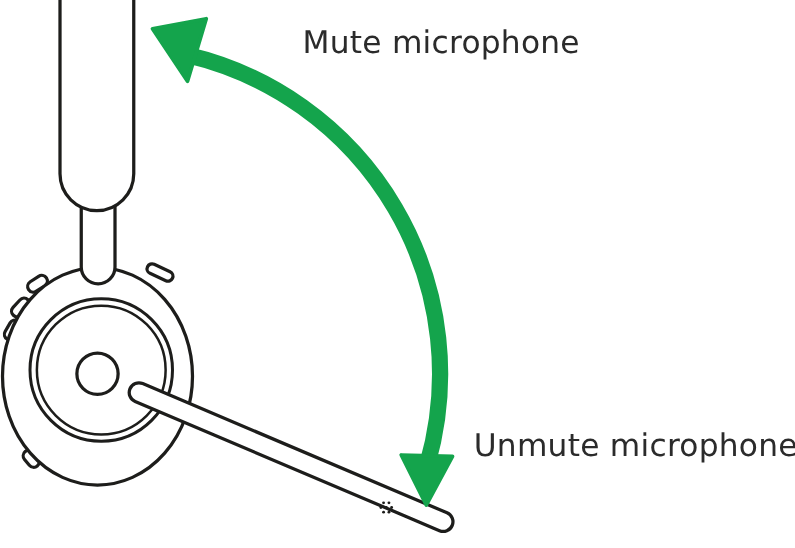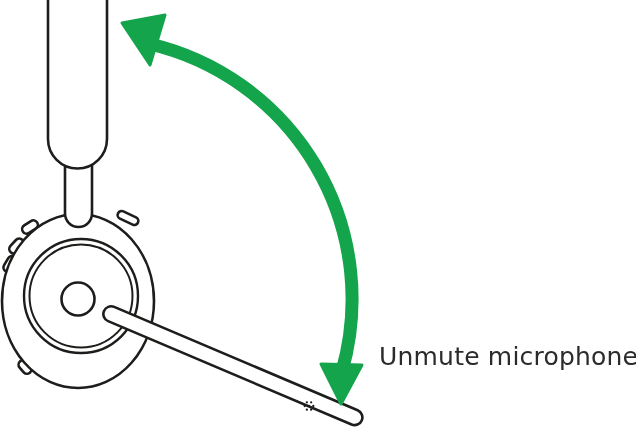--- a/index.html
+++ b/index.html
@@ -63,15 +63,16 @@
       <path d="M 48,0 L 48,139 A 29.5 29.5 0 0 0 107,139 L 107,0"></path>
     </g>
 
     <g fill="var(--arrow,#14A44C)" stroke="none">
       <path d="M 150,44 A 262 262 0 0 1 342,371" fill="none" stroke="var(--arrow,#14A44C)" stroke-width="13"></path>
       <polygon points="122,23 165,15 150,65" stroke="var(--arrow,#14A44C)" stroke-width="3" stroke-linejoin="round"></polygon>
       <polygon points="341,404 321,364 362,365" stroke="var(--arrow,#14A44C)" stroke-width="3" stroke-linejoin="round"></polygon>
     </g>
   </svg>
 
+  <div class="label label-mute">Mute microphone</div>
 
   <div class="label label-unmute">Unmute microphone</div>
 </div>
 
 </body></html>

